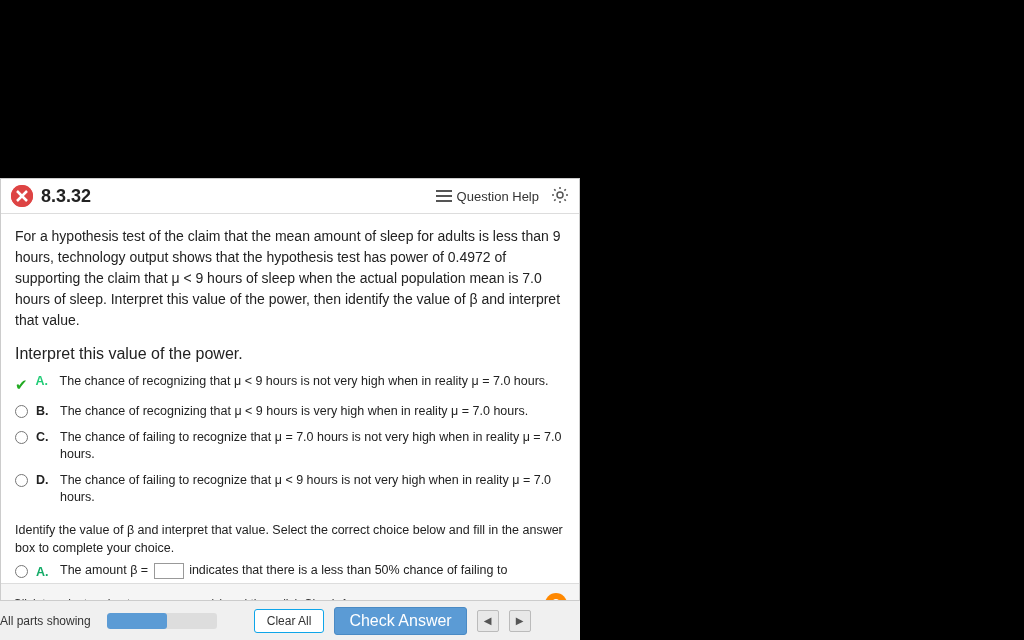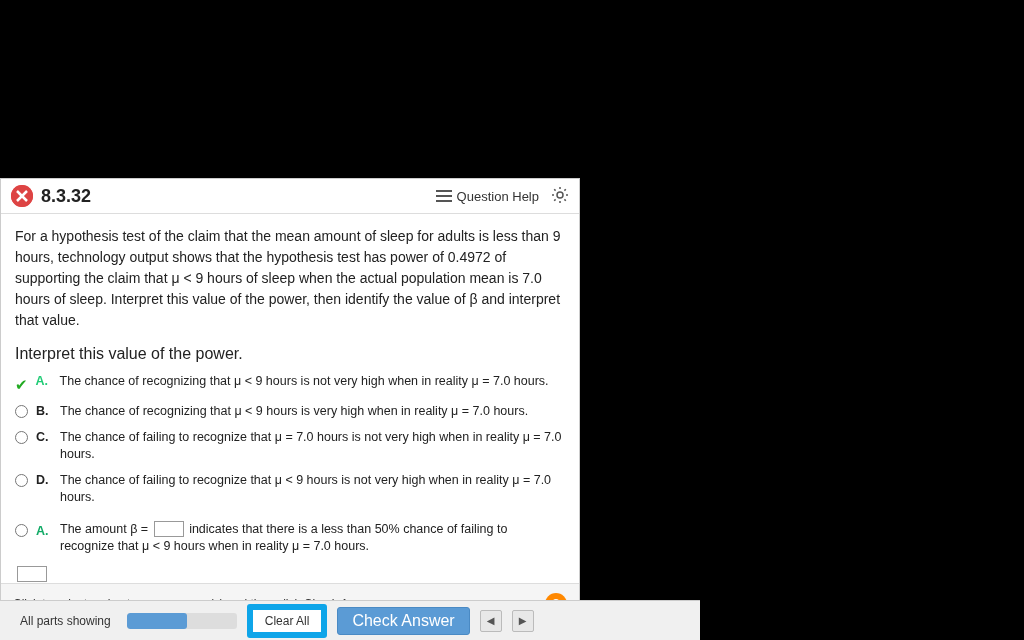--- a/index.html
+++ b/index.html
@@ -214,27 +214,27 @@
       justify-content: center;
       font-weight: bold;
       font-size: 13px;
       cursor: pointer;
     }
 
     .bottom-bar {
       position: absolute;
       bottom: 0;
       left: 0;
-      width: 700px;
+      width: 580px;
       height: 40px;
       background: #f0f0f0;
       border-top: 1px solid #ccc;
       display: flex;
       align-items: center;
-      padding: 0 20px;
+      padding: 0 0;
       gap: 10px;
     }
 
     .all-parts-label {
       font-size: 12px;
       color: #333;
       margin-right: 6px;
     }
 
     .progress-bar-container {
@@ -247,25 +247,26 @@
 
     .progress-bar-fill {
       height: 100%;
       background: #5b9bd5;
       border-radius: 3px;
     }
 
     .clear-all-btn {
       padding: 4px 12px;
       background: #fff;
-      border: 6px solid #0ea5e9;
+      border: 1px solid #0ea5e9;
       border-radius: 3px;
       font-size: 12px;
       cursor: pointer;
       color: #333;
+      margin-left: 27px;
     }
 
     .check-answer-btn {
       padding: 4px 14px;
       background: #5b9bd5;
       border: 1px solid #4a8ac4;
       border-radius: 3px;
       font-size: 16px;
       cursor: pointer;
       color: #fff;
@@ -346,20 +347,21 @@
       </li>
 
       <li class="option-item">
         <input type="radio" name="power" style="">
         <span class="option-letter">D.</span>
         <span>The chance of failing to recognize that μ &lt; 9 hours is not very high when in reality μ = 7.0 hours.</span>
       </li>
     </ul>
 
     <div class="identify-section">
+      <p class="identify-text">Identify the value of β and interpret that value. Select the correct choice below and fill in the answer box to complete your choice.</p>
 
       <ul class="beta-options">
 
         <li class="beta-option-item">
           <input type="radio" name="beta" style="">
           <span class="beta-letter">A.</span>
           <span class="beta-text">
             <span>The amount β =</span>
             <span class="answer-box"></span>
             <span>indicates that there is a less than 50% chance of failing to recognize that μ &lt; 9 hours when in reality μ = 7.0 hours.</span>

